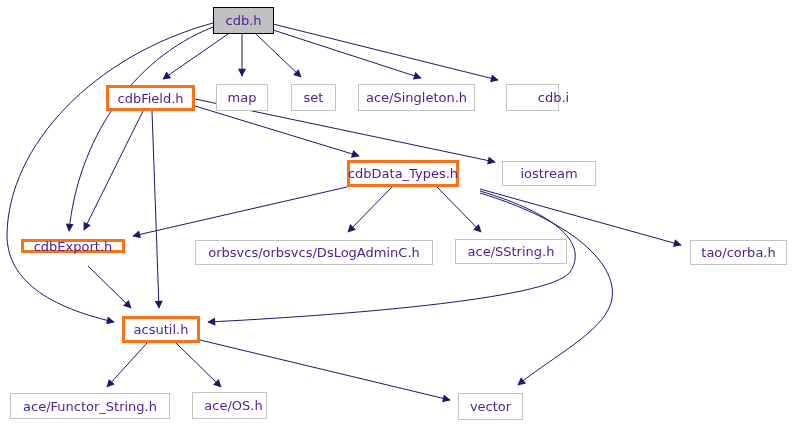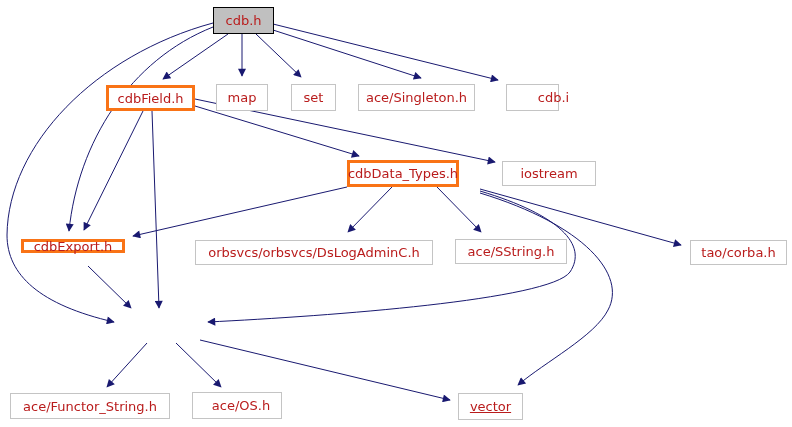--- a/index.html
+++ b/index.html
@@ -9,21 +9,21 @@
     background:#ffffff;
     font-family:"DejaVu Sans","Liberation Sans",sans-serif;
     overflow:hidden;
   }
   #edges{position:absolute;left:0;top:0;width:792px;height:427px;}
   .node{
     position:absolute;
     display:flex;align-items:center;justify-content:center;
     background:#ffffff;
     border:1px solid #c4c4c4;
-    color:#b91c1c;
+    color:#4c1d95;
     font-size:13px;
     white-space:nowrap;
     box-sizing:border-box;
     z-index:2;
   }
   .node.linked{border:3px solid #f97316;cursor:pointer;}
   .node.root{background:#c0c0c0;border:1px solid #000000;}
 </style>
 </head>
 <body>
@@ -64,17 +64,18 @@
   <div class="node" style="left:216px;top:84px;width:52px;height:27px;">map</div>
   <div class="node" style="left:291px;top:84px;width:45px;height:27px;">set</div>
   <div class="node" style="left:358px;top:84px;width:117px;height:27px;">ace/Singleton.h</div>
   <div class="node" style="left:506px;top:84px;width:53px;height:27px;padding-left:42px;">cdb.i</div>
   <div class="node linked" style="left:347px;top:160px;width:112px;height:27px;">cdbData_Types.h</div>
   <div class="node" style="left:502px;top:161px;width:94px;height:25px;">iostream</div>
   <div class="node linked" style="left:21px;top:239px;width:104px;height:14px;">cdbExport.h</div>
   <div class="node" style="left:195px;top:240px;width:238px;height:25px;">orbsvcs/orbsvcs/DsLogAdminC.h</div>
   <div class="node" style="left:455px;top:239px;width:112px;height:25px;">ace/SString.h</div>
   <div class="node" style="left:690px;top:240px;width:97px;height:25px;">tao/corba.h</div>
+  <div class="node linked" style="left:122px;top:316px;width:78px;height:27px;">acsutil.h</div>
   <div class="node" style="left:10px;top:393px;width:160px;height:26px;">ace/Functor_String.h</div>
-  <div class="node" style="left:192px;top:392px;width:90px;height:27px;padding-left:8px;">ace/OS.h</div>
-  <div class="node" style="left:458px;top:393px;width:65px;height:27px;text-decoration:underline;">vector</div>
+  <div class="node" style="left:192px;top:392px;width:75px;height:27px;padding-left:8px;">ace/OS.h</div>
+  <div class="node" style="left:458px;top:393px;width:65px;height:27px;">vector</div>
 
 </div>
 
 </body></html>

